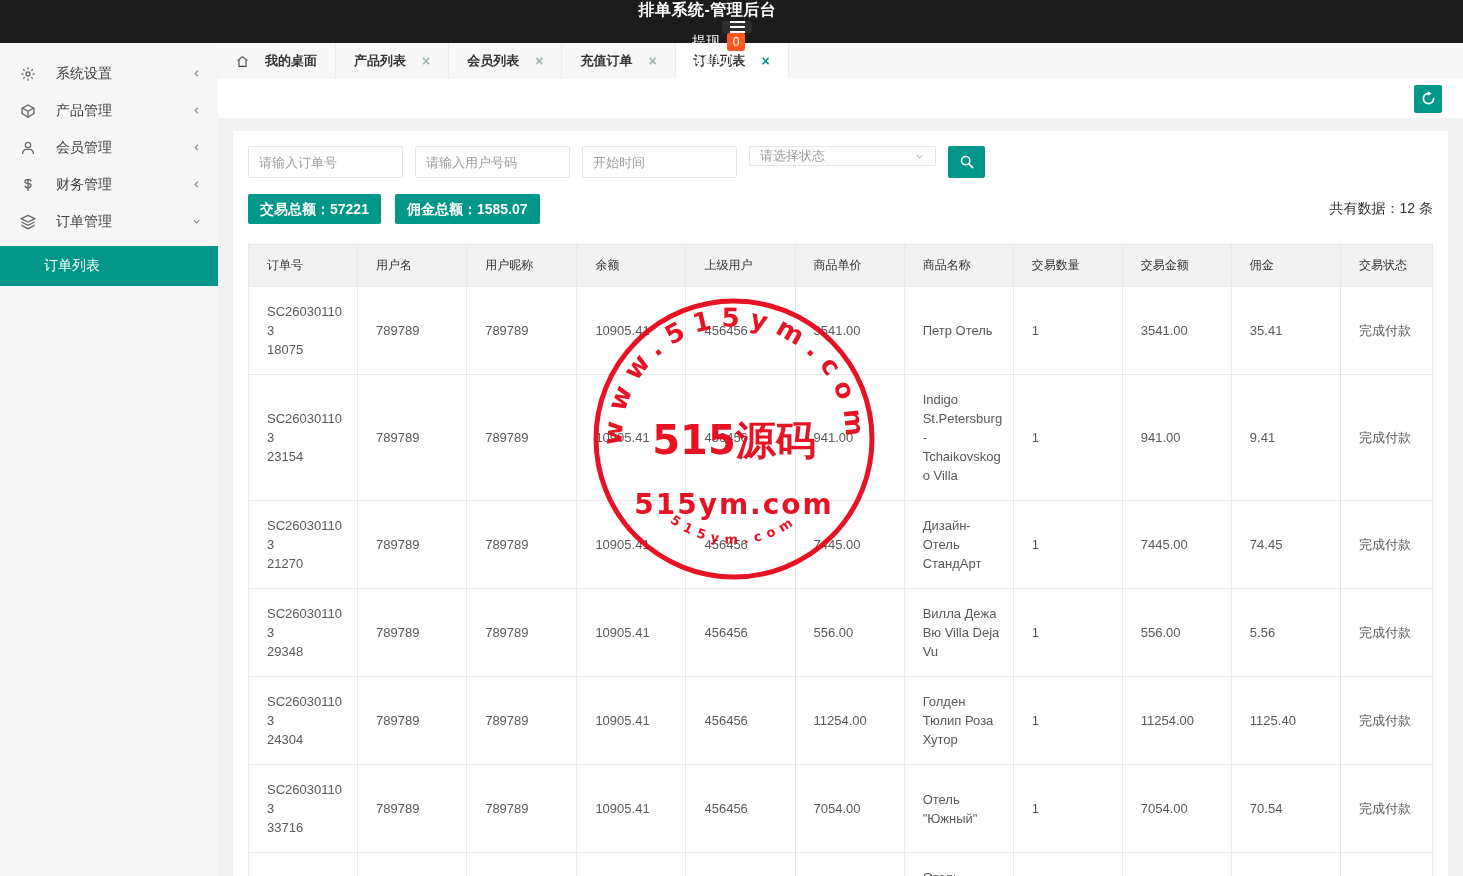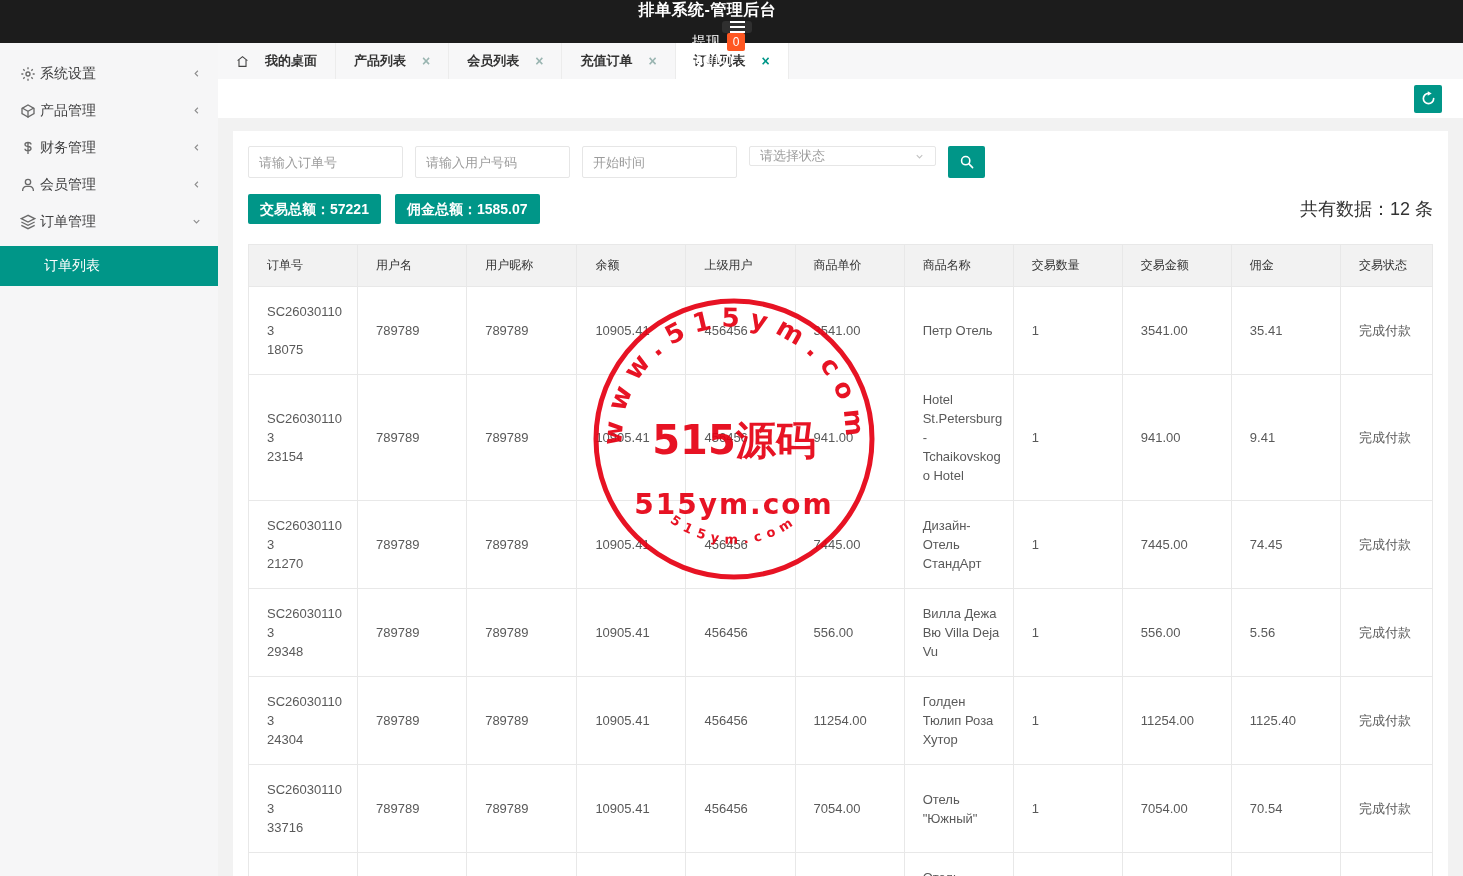--- a/index.html
+++ b/index.html
@@ -28,21 +28,21 @@
     color:#fff; font-size:12px; border-radius:2px; text-align:center;
   }
   .user-menu { display:flex; align-items:center; gap:7px; font-size:14px; margin-right:20px; cursor:pointer; }
   .caret-down { width:0; height:0; border:4px solid transparent; border-top-color:#fff; margin-top:4px; }
 
   
   .sidebar {
     position:absolute; top:43px; left:0; bottom:0; width:218px; background:#f6f6f7; padding-top:12px; z-index:5;
   }
   .side-item {
-    height:37px; display:flex; align-items:center; gap:4px; padding:0 16px 0 20px;
+    height:37px; display:flex; align-items:center; gap:20px; padding:0 16px 0 20px;
     font-size:14px; color:#3f3f40; cursor:pointer;
   }
   .side-item .sicon { width:16px; height:16px; color:#6a6a6a; display:flex; }
   .side-item .sicon svg { width:16px; height:16px; }
   .side-item .chev { margin-left:auto; color:#8d8d8d; display:flex; }
   .side-item .chev svg { width:11px; height:11px; }
   .side-subitem {
     height:40px; background:var(--accent); color:#fff; font-size:14px;
     display:flex; align-items:center; padding-left:44px; cursor:pointer; margin-top:6px;
   }
@@ -91,21 +91,21 @@
     display:flex; align-items:center; justify-content:center; cursor:pointer;
   }
   .search-btn svg { width:14px; height:14px; }
 
   
   .stats-row { display:flex; align-items:center; margin-top:16px; gap:14px; }
   .stat-pill {
     height:30px; line-height:30px; padding:0 12px; background:var(--accent); color:#fff;
     font-size:14px; font-weight:bold; border-radius:2px; border:none; cursor:default;
   }
-  .count-text { margin-left:auto; font-size:18px; color:#333; }
+  .count-text { margin-left:auto; font-size:14px; color:#333; }
 
   
   table.orders { width:100%; border-collapse:collapse; margin-top:20px; table-layout:fixed; }
   table.orders th, table.orders td {
     border:1px solid #e8e8e8; text-align:left; vertical-align:middle;
   }
   table.orders th {
     background:#f2f2f2; height:42px; padding:0 8px 0 18px; font-size:12px; font-weight:normal; color:#333;
   }
   table.orders td {
@@ -169,38 +169,38 @@
     <span class="slabel">产品管理</span>
     <span class="chev">
       <svg viewBox="0 0 24 24" fill="none" stroke="currentColor" stroke-width="2.4">
           <polyline points="15 18 9 12 15 6"></polyline>
         </svg>
     </span>
   </div>
   <div class="side-item">
     <span class="sicon">
       <svg viewBox="0 0 24 24" fill="none" stroke="currentColor" stroke-width="2">
-          <path d="M12 3v18M16.5 6.8c0-1.7-2-3-4.5-3s-4.5 1.3-4.5 3 1.6 2.7 4.5 3 4.5 1.3 4.5 3-2 3.2-4.5 3.2-4.5-1.3-4.5-3"></path>
-        </svg>
-    </span>
-    <span class="slabel">财务管理</span>
+          <circle cx="12" cy="7.5" r="4"></circle>
+          <path d="M4 21v-1.5a5.5 5.5 0 0 1 5.5-5.5h5A5.5 5.5 0 0 1 20 19.5V21"></path>
+        </svg>
+    </span>
+    <span class="slabel">会员管理</span>
     <span class="chev">
       <svg viewBox="0 0 24 24" fill="none" stroke="currentColor" stroke-width="2.4">
           <polyline points="15 18 9 12 15 6"></polyline>
         </svg>
     </span>
   </div>
   <div class="side-item">
     <span class="sicon">
       <svg viewBox="0 0 24 24" fill="none" stroke="currentColor" stroke-width="2">
-          <circle cx="12" cy="7.5" r="4"></circle>
-          <path d="M4 21v-1.5a5.5 5.5 0 0 1 5.5-5.5h5A5.5 5.5 0 0 1 20 19.5V21"></path>
-        </svg>
-    </span>
-    <span class="slabel">会员管理</span>
+          <path d="M12 3v18M16.5 6.8c0-1.7-2-3-4.5-3s-4.5 1.3-4.5 3 1.6 2.7 4.5 3 4.5 1.3 4.5 3-2 3.2-4.5 3.2-4.5-1.3-4.5-3"></path>
+        </svg>
+    </span>
+    <span class="slabel">财务管理</span>
     <span class="chev">
       <svg viewBox="0 0 24 24" fill="none" stroke="currentColor" stroke-width="2.4">
           <polyline points="15 18 9 12 15 6"></polyline>
         </svg>
     </span>
   </div>
   <div class="side-item">
     <span class="sicon">
       <svg viewBox="0 0 24 24" fill="none" stroke="currentColor" stroke-width="2">
           <polygon points="12 2 2 7 12 12 22 7 12 2"></polygon>
@@ -335,21 +335,21 @@
               <td class="status">完成付款</td>
             </tr>
             <tr>
               <td class="order-no">SC260301103
 23154</td>
               <td>789789</td>
               <td>789789</td>
               <td>10905.41</td>
               <td>456456</td>
               <td>941.00</td>
-              <td>Hotel St.Petersburg-Tchaikovskogo Hotel</td>
+              <td>Indigo St.Petersburg-Tchaikovskogo Villa</td>
               <td>1</td>
               <td>941.00</td>
               <td>9.41</td>
               <td class="status">完成付款</td>
             </tr>
             <tr>
               <td class="order-no">SC260301103
 21270</td>
               <td>789789</td>
               <td>789789</td>

